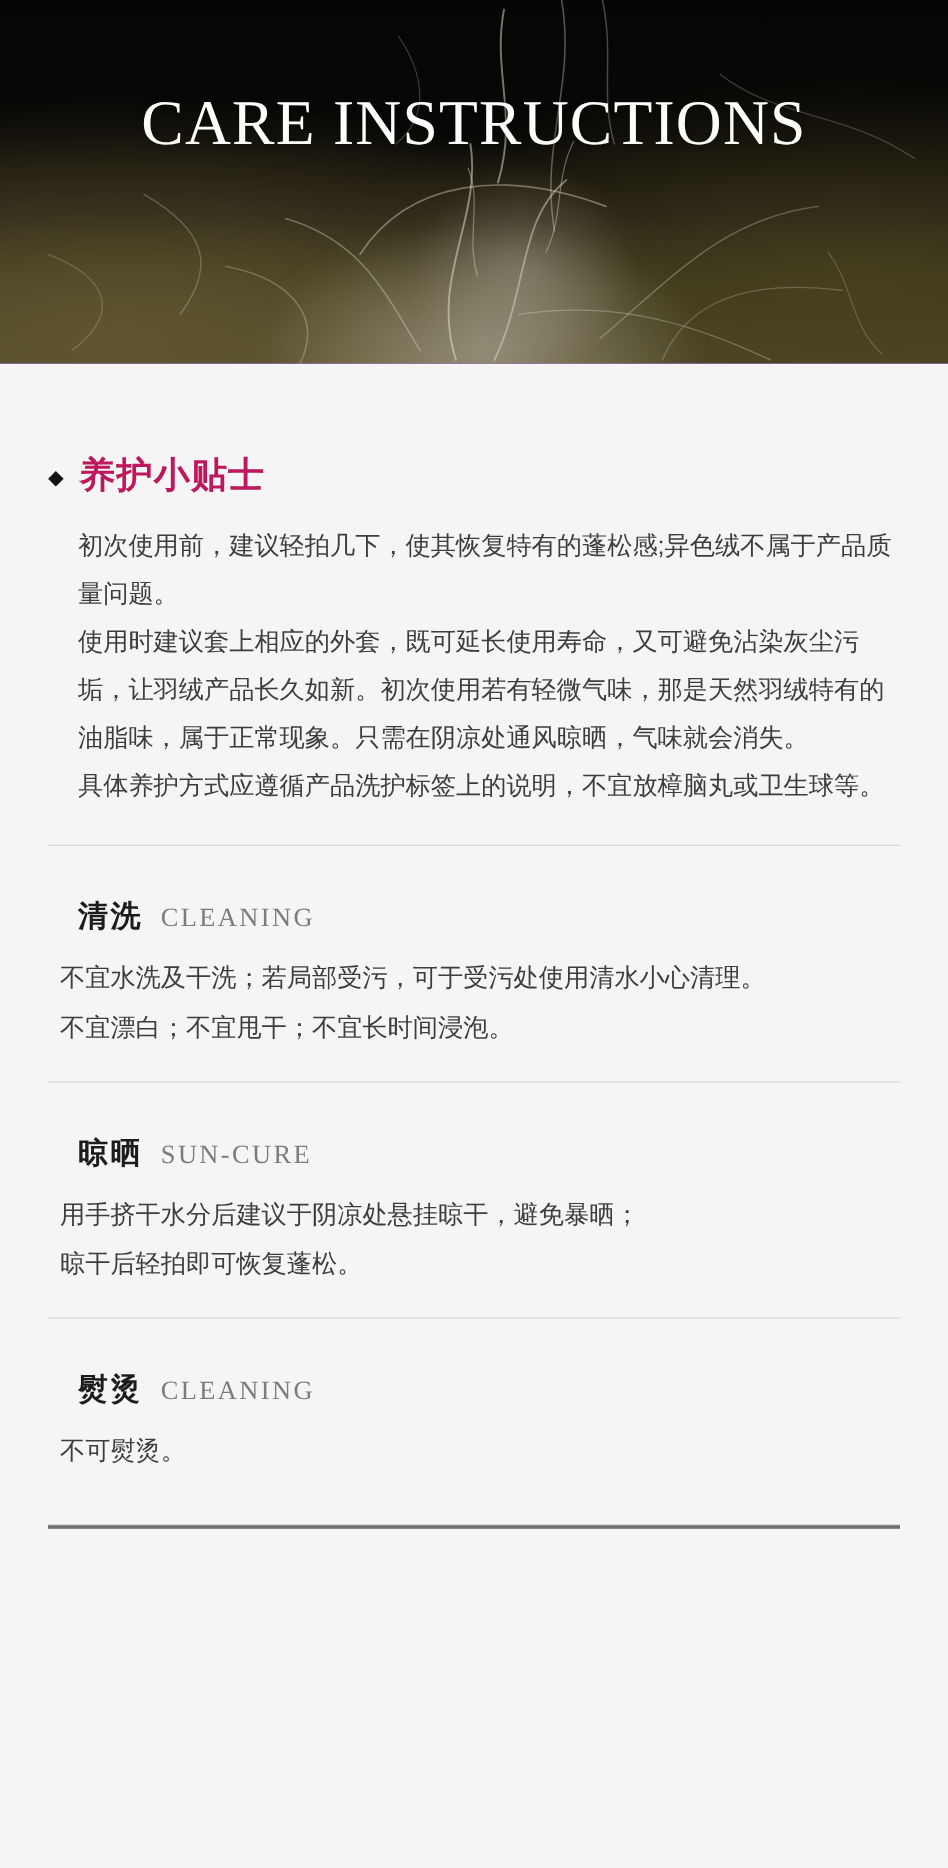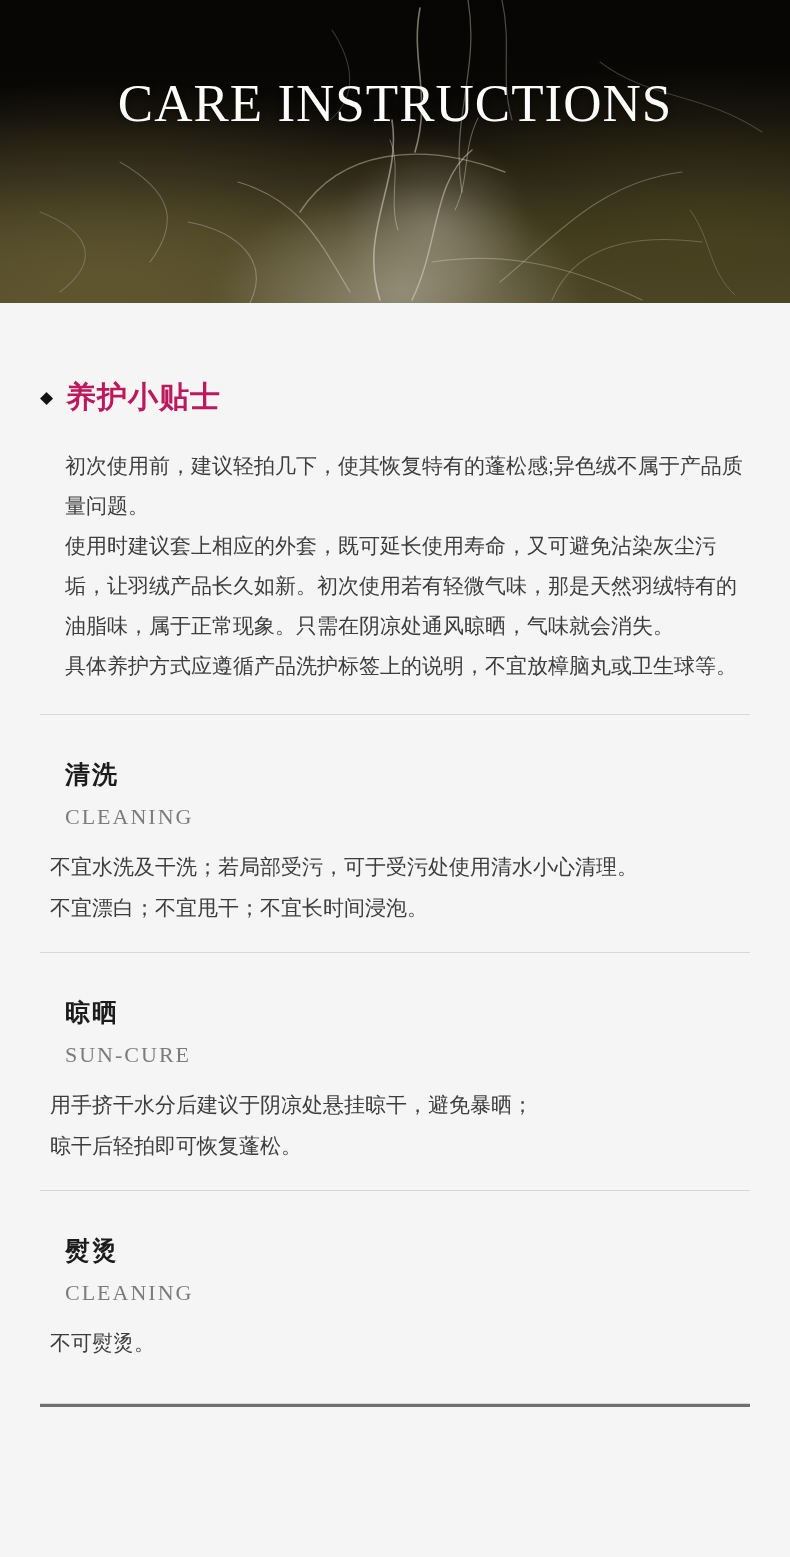--- a/index.html
+++ b/index.html
@@ -56,21 +56,21 @@
     margin-top: 76px;
   }
   .diamond { font-size: 17px; color: #111; line-height: 1; }
   .tips-title {
     font-size: 30px;
     font-weight: 700;
     letter-spacing: 1px;
     color: #be185d;
     line-height: 36px;
   }
-  .tips-body { margin: 31px 0 0 25px; }
+  .tips-body { margin: 21px 0 0 25px; }
   .tips-body p {
     margin: 0;
     font-size: 21px;
     line-height: 40px;
     color: #3d3d3d;
   }
 
   .divider {
     height: 1px;
     background: #d9d7d9;
@@ -84,21 +84,20 @@
   }
 
   .section { padding: 44px 0 24px; }
   .section.section--ironing { padding-bottom: 40px; }
   .section.section--storage { padding: 40px 0 22px; }
   .sec-head {
     margin-left: 25px;
     display: flex;
     align-items: baseline;
     gap: 15px;
-    flex-direction: column;
   }
   .sec-zh {
     font-size: 25px;
     font-weight: 700;
     letter-spacing: 2px;
     color: #1c1c1c;
     line-height: 30px;
   }
   .sec-en {
     font-family: "Liberation Serif", serif;

